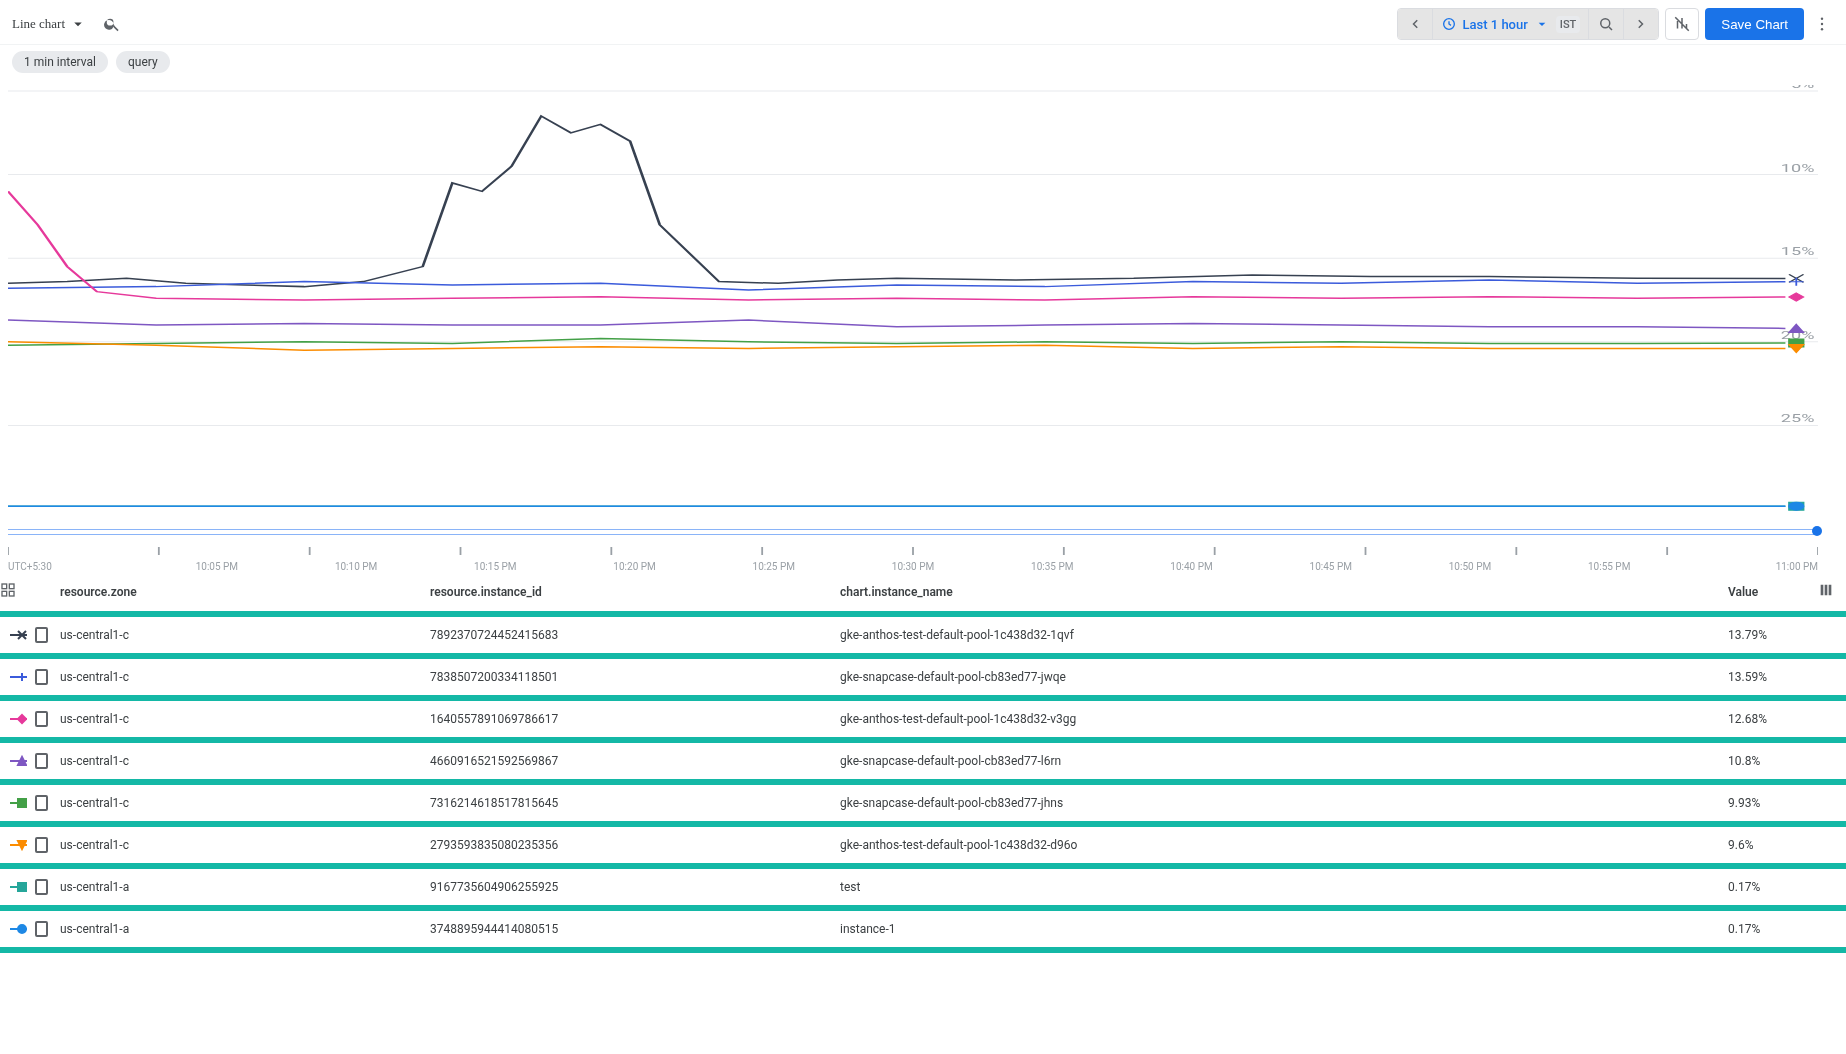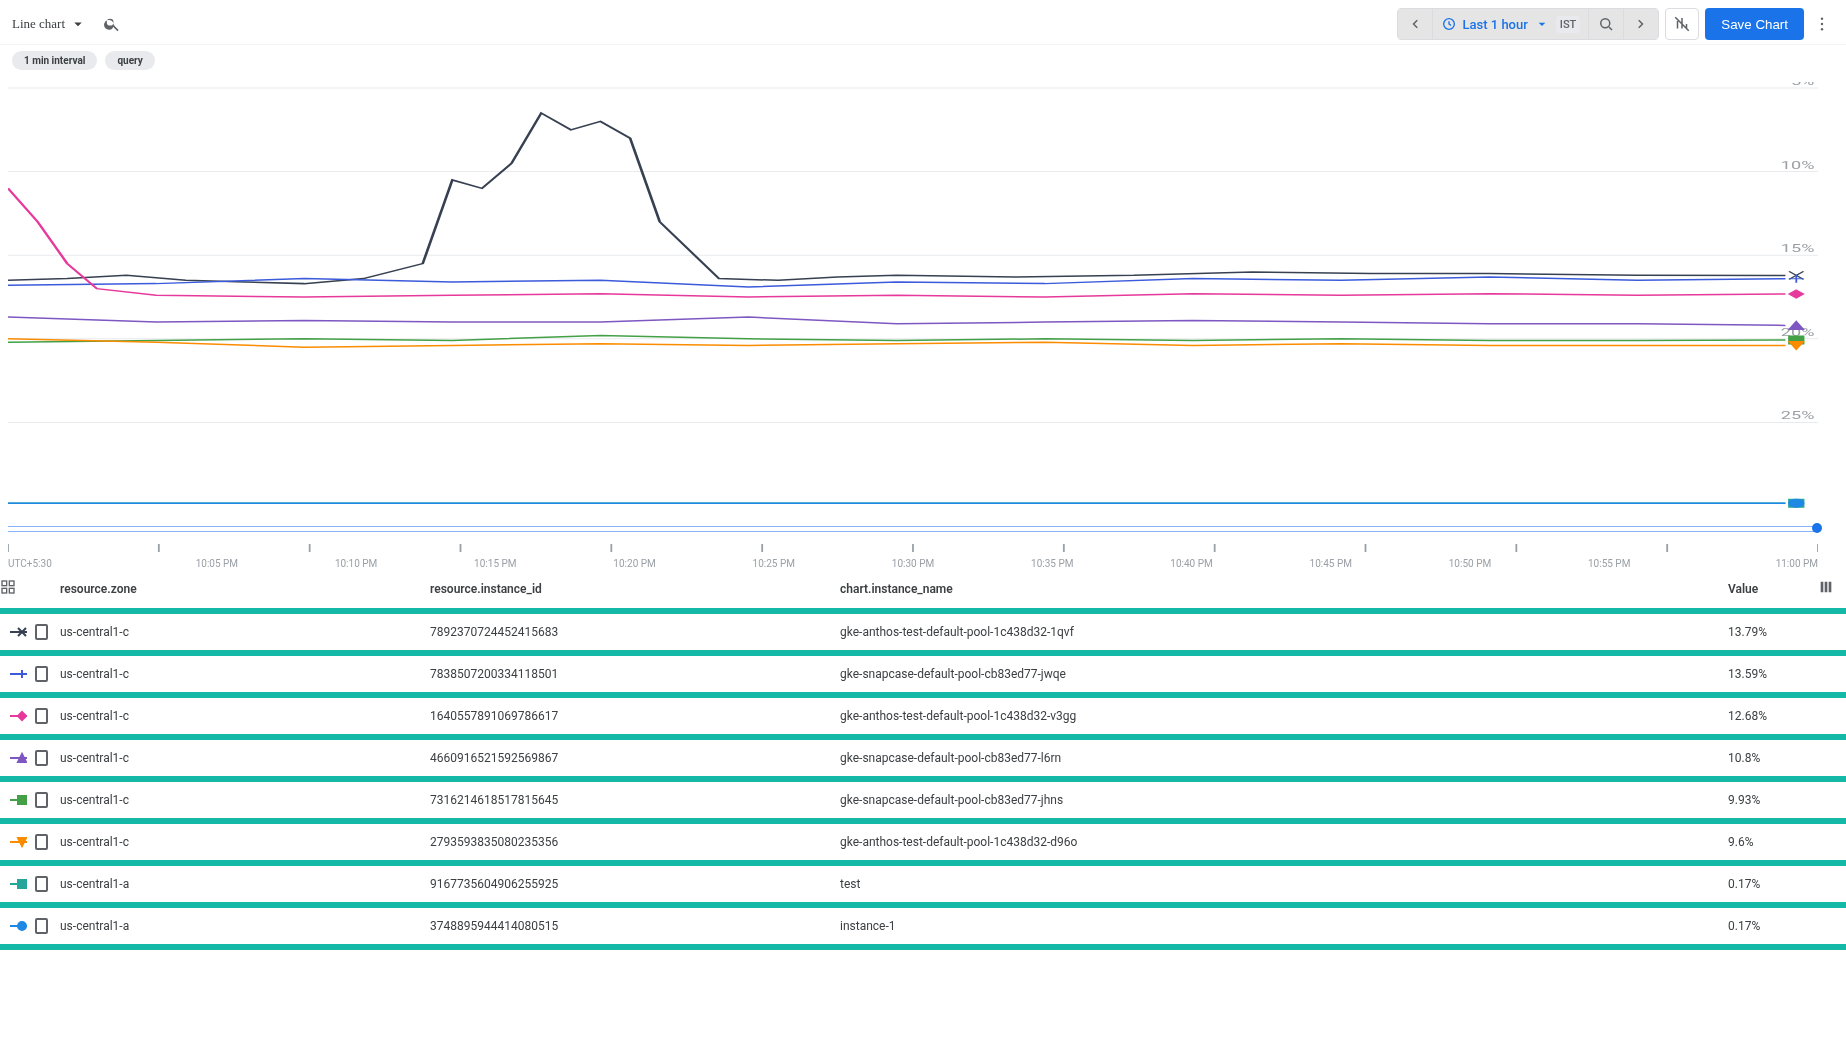--- a/index.html
+++ b/index.html
@@ -91,23 +91,22 @@
   
 
   .chips {
     display: flex; gap: 8px;
     padding: 6px 12px 12px 12px;
   }
   .chip {
     background: var(--chip-bg);
     border-radius: 16px;
     padding: 4px 12px;
-    font-size: 10px;
+    font-size: 12px;
     color: var(--text);
-    font-weight: bold;
   }
 
   
 
   .chart-wrap { position: relative; padding: 0 28px 0 8px; }
   svg.plot { width: 100%; height: 430px; display: block; }
   .grid line { stroke: #e8eaed; stroke-width: 1; }
   .ytick text { fill: #9aa0a6; font-size: 10px; }
   .ser { fill: none; stroke-width: 1.5; }
 

